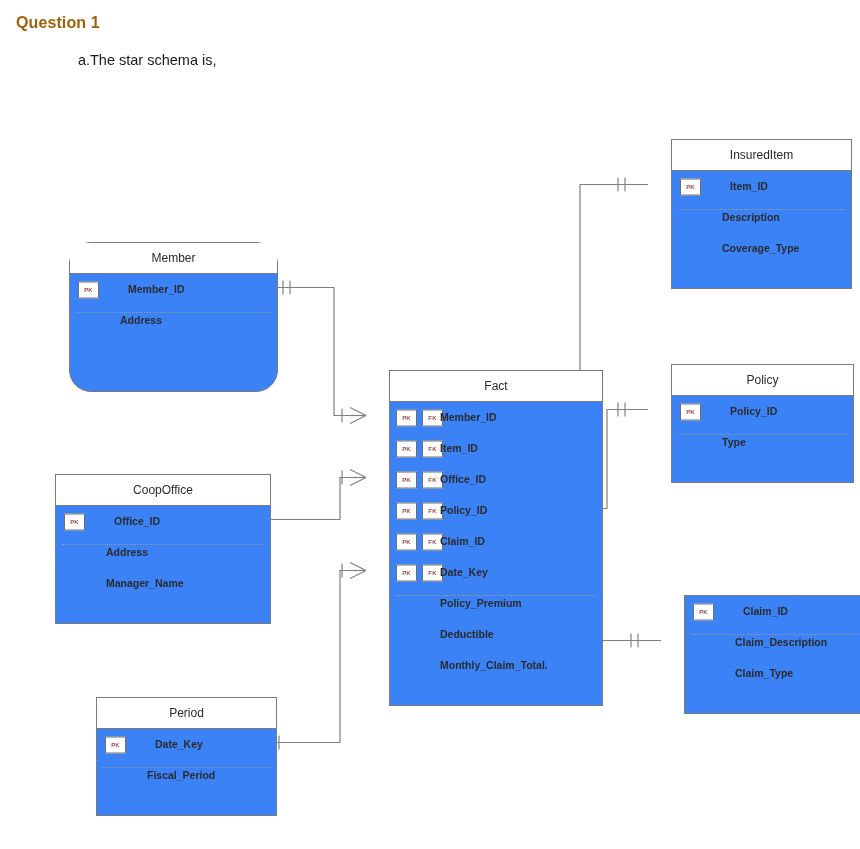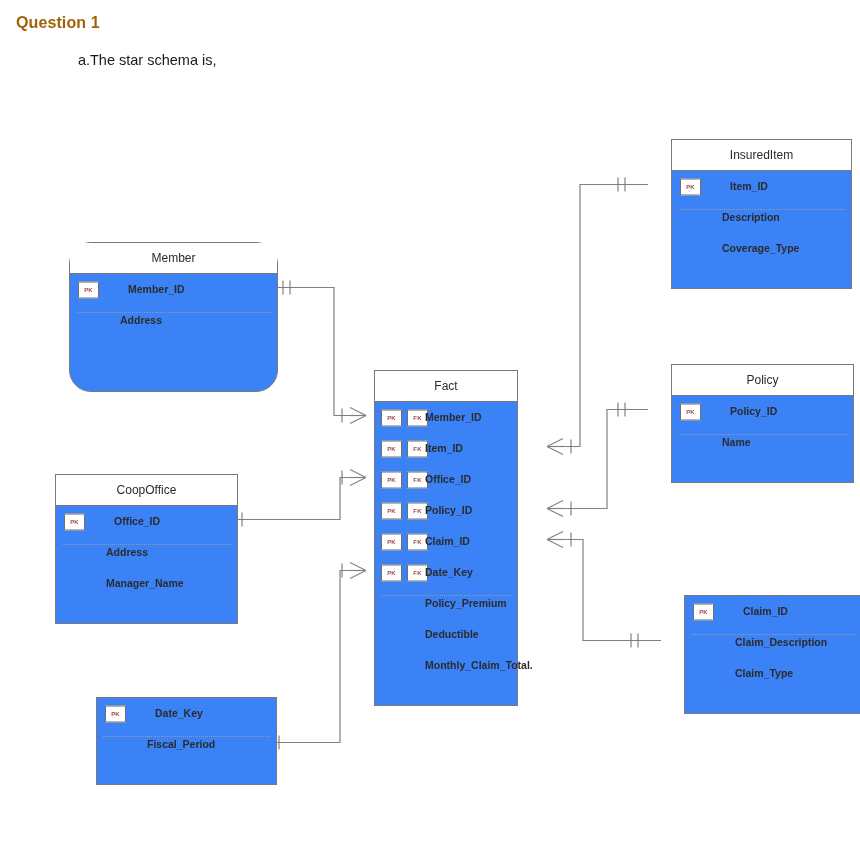--- a/index.html
+++ b/index.html
@@ -130,37 +130,38 @@
           <div class="attr key">
             <span class="badge pk">PK</span>
             <span class="label">Member_ID</span>
           </div>
           <div class="sep" style="top: 38px;"></div>
           <div class="attr measure">
             <span class="label">Address</span>
           </div>
         </div>
       </div>
-      <div class="entity" style="left: 32px; top: 474px; width: 183px;">
+      <div class="entity" style="left: 32px; top: 474px; width: 216px;">
         <div class="title">CoopOffice</div>
         <div class="body" style="height: 117px;">
           <div class="attr key">
             <span class="badge pk">PK</span>
             <span class="label">Office_ID</span>
           </div>
           <div class="sep" style="top: 38px;"></div>
           <div class="attr measure">
             <span class="label">Address</span>
           </div>
           <div class="attr measure">
             <span class="label">Manager_Name</span>
           </div>
         </div>
       </div>
       <div class="entity" style="left: 73px; top: 697px; width: 181px;">
+        <div class="title">Period</div>
         <div class="body" style="height: 86px;">
           <div class="attr key">
             <span class="badge pk">PK</span>
             <span class="label">Date_Key</span>
           </div>
           <div class="sep" style="top: 38px;"></div>
           <div class="attr measure">
             <span class="label">Fiscal_Period</span>
           </div>
         </div>
@@ -183,40 +184,40 @@
       </div>
       <div class="entity" style="left: 648px; top: 364px; width: 183px;">
         <div class="title">Policy</div>
         <div class="body" style="height: 86px;">
           <div class="attr key">
             <span class="badge pk">PK</span>
             <span class="label">Policy_ID</span>
           </div>
           <div class="sep" style="top: 38px;"></div>
           <div class="attr measure">
-            <span class="label">Name</span>
+            <span class="label">Type</span>
           </div>
         </div>
       </div>
       <div class="entity" style="left: 661px; top: 595px; width: 181px;">
         <div class="body" style="height: 117px;">
           <div class="attr key">
             <span class="badge pk">PK</span>
             <span class="label">Claim_ID</span>
           </div>
           <div class="sep" style="top: 38px;"></div>
           <div class="attr measure">
             <span class="label">Claim_Description</span>
           </div>
           <div class="attr measure">
             <span class="label">Claim_Type</span>
           </div>
         </div>
       </div>
-      <div class="entity fact" style="left: 351px; top: 370px; width: 144px;">
+      <div class="entity fact" style="left: 366px; top: 370px; width: 214px;">
         <div class="title">Fact</div>
         <div class="body" style="height: 303px;">
           <div class="attr key">
             <span class="badge pk">PK</span>
             <span class="badge fk">FK</span>
             <span class="label">Member_ID</span>
           </div>
           <div class="attr key">
             <span class="badge pk">PK</span>
             <span class="badge fk">FK</span>

